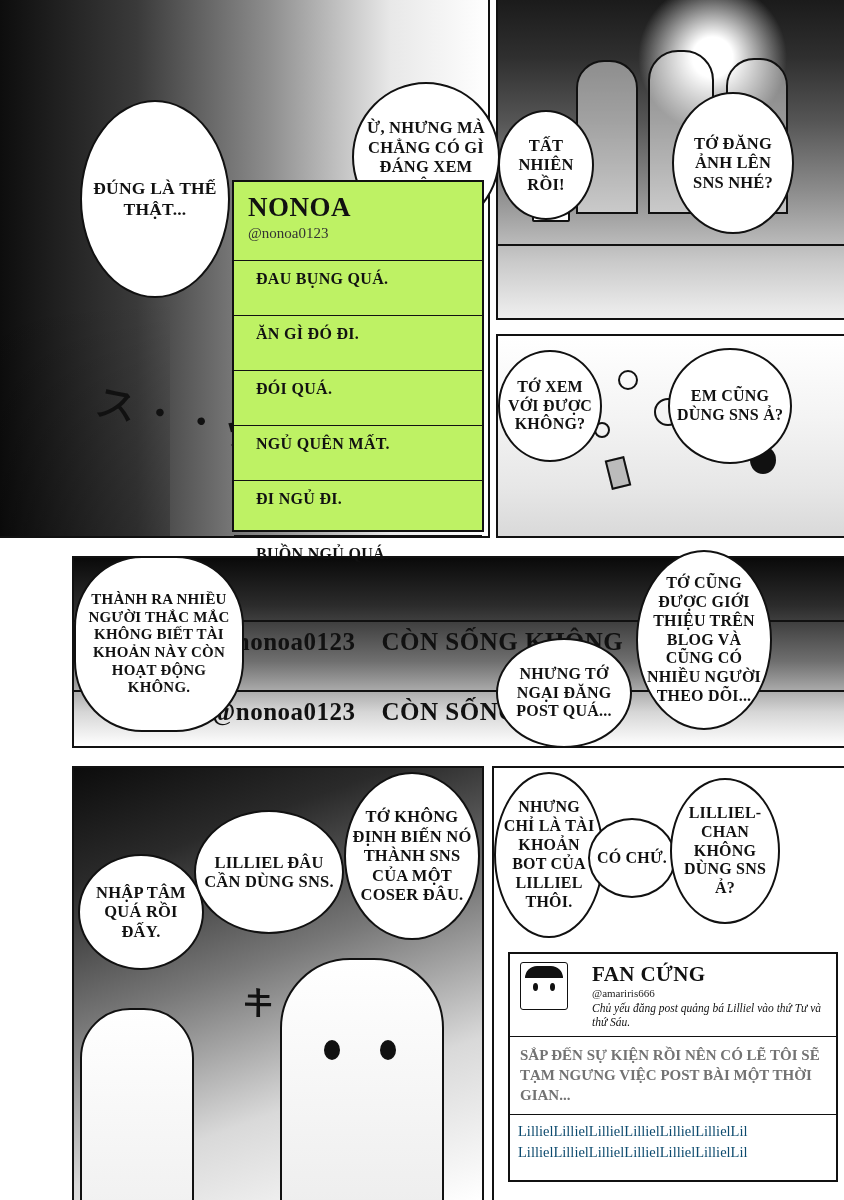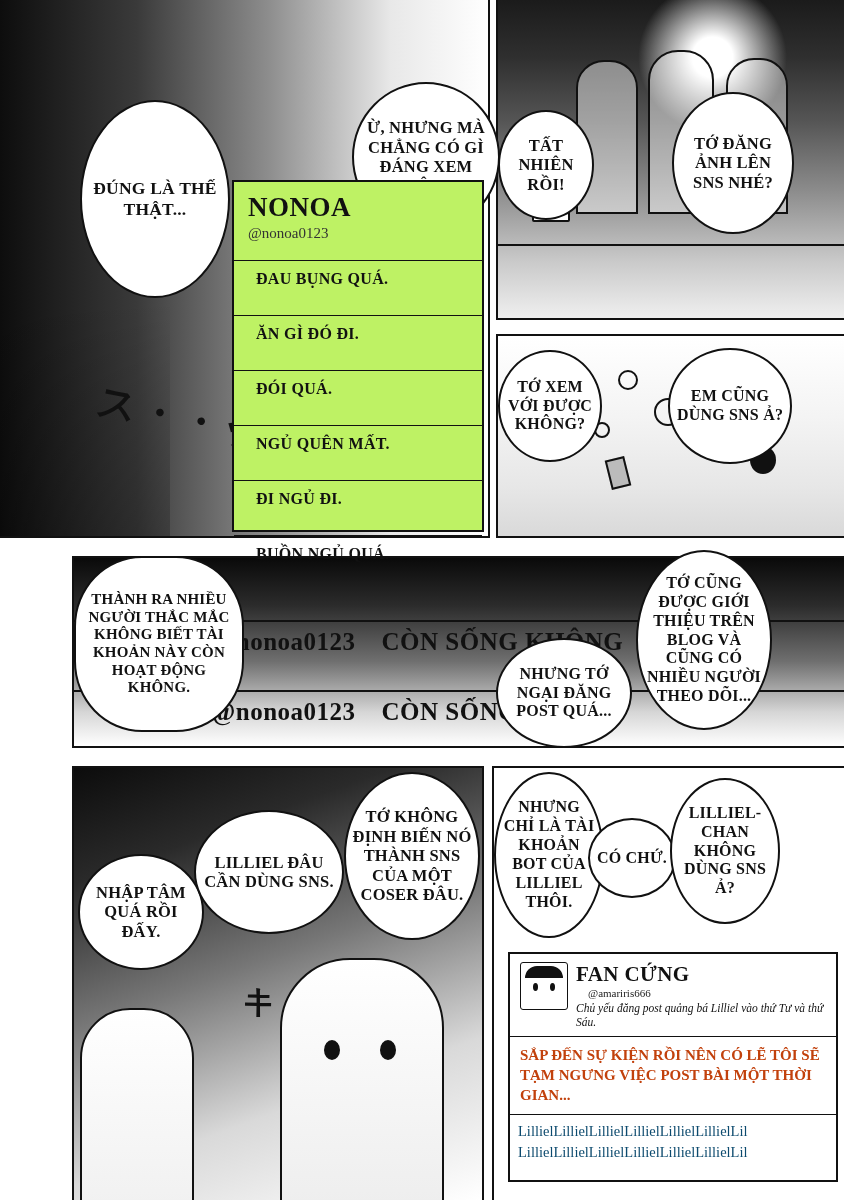--- a/index.html
+++ b/index.html
@@ -33,27 +33,27 @@
             font-weight:700;font-size:16px;color:#111;letter-spacing:.3px;margin-top:19px;}
 
   
   .mentionline{position:absolute;left:0;right:0;border-bottom:2px solid #111;}
   .mentiontext{position:absolute;font-family:"Liberation Serif",serif;font-size:25px;color:#111;white-space:nowrap;}
   .mentiontext b{font-weight:700;letter-spacing:.5px;}
   .mentiontext i{font-style:normal;font-weight:700;margin-left:26px;letter-spacing:.5px;}
 
   
   .fan{position:absolute;background:#fff;border:2px solid #111;box-sizing:border-box;z-index:8;}
-  .fan .top{display:flex;gap:8px;padding:8px 10px 6px 10px;justify-content:center;}
+  .fan .top{display:flex;gap:24px;padding:8px 10px 6px 10px;justify-content:center;}
   .fan .av{width:46px;height:46px;border:1.5px solid #111;border-radius:3px;flex:0 0 auto;position:relative;overflow:hidden;background:#fff;}
   .fan .t1{font-family:"Liberation Serif",serif;font-size:21px;font-weight:700;color:#111;letter-spacing:.4px;}
-  .fan .t2{font-family:"Liberation Serif",serif;font-size:11px;color:#222;margin-left:12px;}
+  .fan .t2{font-family:"Liberation Serif",serif;font-size:11px;color:#222;}
   .fan .t3{font-family:"Liberation Serif",serif;font-size:11.5px;color:#111;line-height:1.25;margin-top:2px;font-style:italic;}
   .fan .body{border-top:1.5px solid #111;padding:8px 10px;font-family:"Liberation Serif",serif;
-             font-weight:700;font-size:15px;line-height:1.35;color:#c2410c;}
+             font-weight:700;font-size:15px;line-height:1.35;color:#737373;}
   .fan .spam{border-top:1.5px solid #111;padding:6px 8px 4px 8px;font-family:"Liberation Serif",serif;
              font-size:14.5px;color:#0c4a6e;line-height:1.45;word-break:break-all;}
 
   
   .ink{position:absolute;background:#111;border-radius:50%;}
   .stroke{position:absolute;background:#111;}
   .fx{position:absolute;font-family:"Liberation Serif",serif;color:#111;font-weight:700;}
 </style>
 </head>
 <body>

